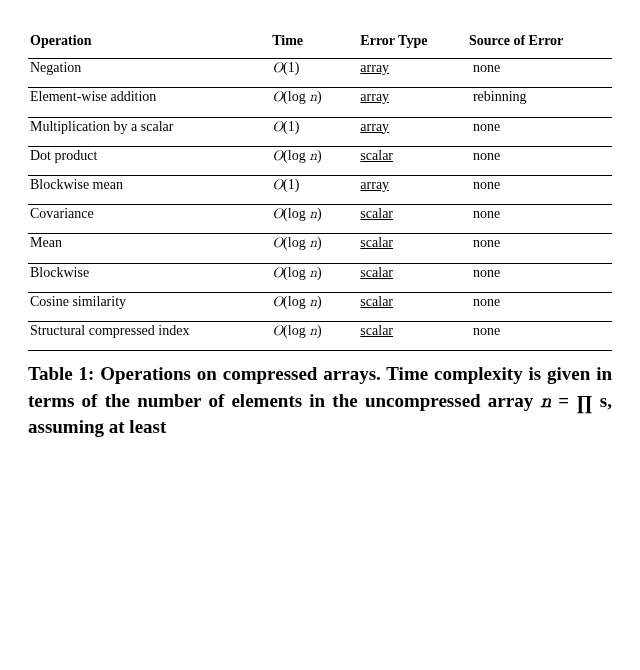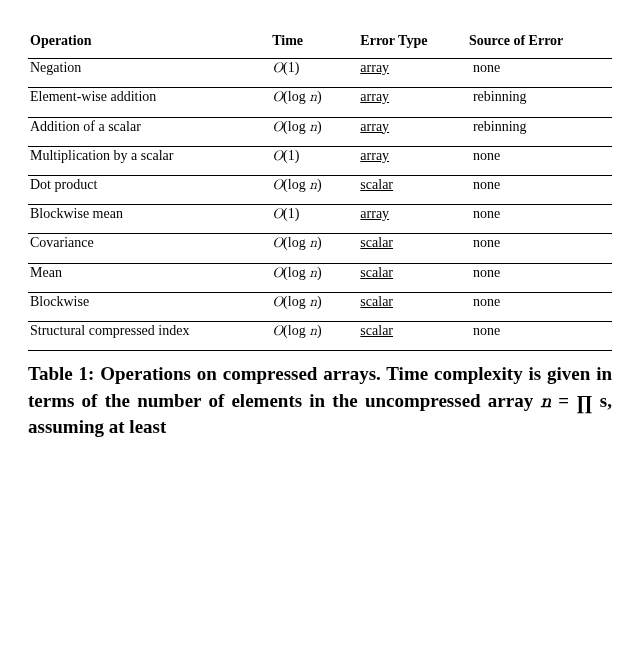--- a/index.html
+++ b/index.html
@@ -75,26 +75,20 @@
           <td class="rtype">array</td>
           <td class="err">none</td>
         </tr>
         <tr>
           <td class="op">Element-wise addition</td>
           <td class="time"><span class="mathO">O</span>(log <span class="mathn">n</span>)</td>
           <td class="rtype">array</td>
           <td class="err">rebinning</td>
         </tr>
         <tr>
-          <td class="op">Addition of a scalar</td>
-          <td class="time"><span class="mathO">O</span>(log <span class="mathn">n</span>)</td>
-          <td class="rtype">array</td>
-          <td class="err">rebinning</td>
-        </tr>
-        <tr>
           <td class="op">Multiplication by a scalar</td>
           <td class="time"><span class="mathO">O</span>(1)</td>
           <td class="rtype">array</td>
           <td class="err">none</td>
         </tr>
         <tr>
           <td class="op">Dot product</td>
           <td class="time"><span class="mathO">O</span>(log <span class="mathn">n</span>)</td>
           <td class="rtype">scalar</td>
           <td class="err">none</td>
@@ -117,20 +111,26 @@
           <td class="rtype">scalar</td>
           <td class="err">none</td>
         </tr>
         <tr>
           <td class="op">Blockwise</td>
           <td class="time"><span class="mathO">O</span>(log <span class="mathn">n</span>)</td>
           <td class="rtype">scalar</td>
           <td class="err">none</td>
         </tr>
         <tr>
+          <td class="op">Cosine similarity</td>
+          <td class="time"><span class="mathO">O</span>(log <span class="mathn">n</span>)</td>
+          <td class="rtype">scalar</td>
+          <td class="err">none</td>
+        </tr>
+        <tr>
           <td class="op">Structural compressed index</td>
           <td class="time"><span class="mathO">O</span>(log <span class="mathn">n</span>)</td>
           <td class="rtype">scalar</td>
           <td class="err">none</td>
         </tr>
       </tbody>
   </table>
 
   <div class="caption">
     <span>Table 1:</span><span> Operations on compressed arrays. Time complexity is given in terms of the number of elements in the uncompressed array </span><span class="mathn">n</span><span> = </span><span class="prod">∏</span><span> s</span><span>, assuming at least </span>

